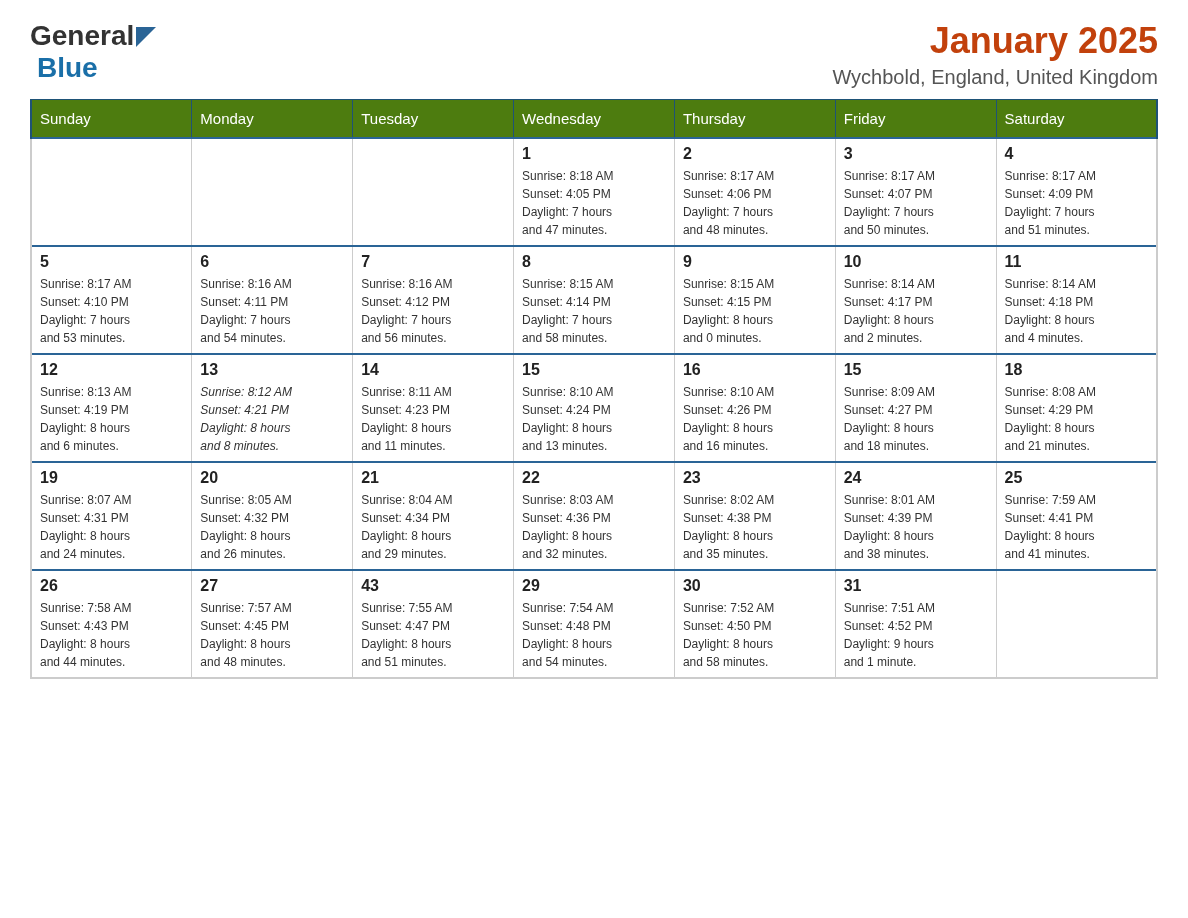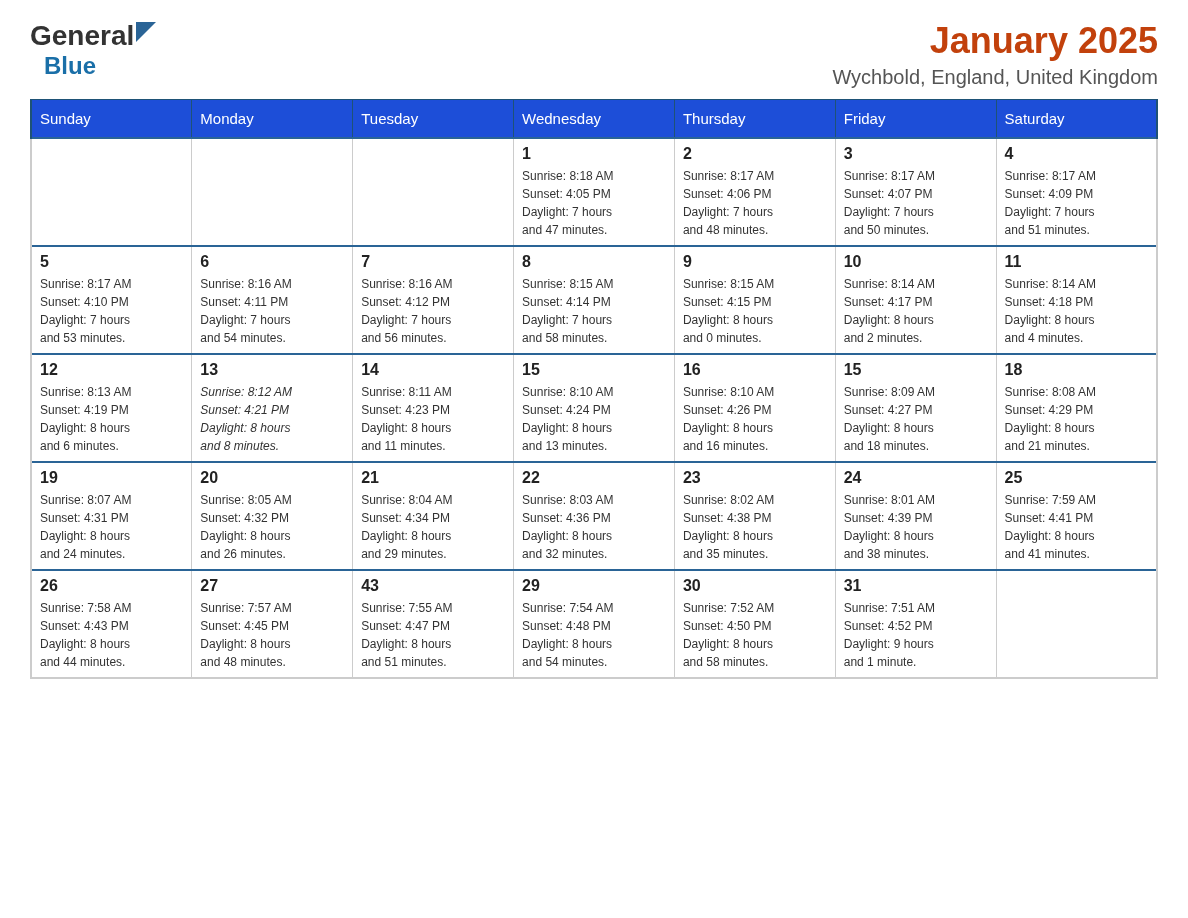--- a/index.html
+++ b/index.html
@@ -15,20 +15,21 @@
       justify-content: space-between;
       align-items: flex-start;
       margin-bottom: 10px;
     }
     .logo-wrapper {
       display: flex;
       flex-direction: column;
     }
     .logo-line1 {
       display: flex;
+      align-items: center;
     }
     .logo-line2 {
       display: flex;
       align-items: center;
       margin-left: 2px;
     }
     .title-section {
       text-align: right;
     }
     .month-title {
@@ -40,21 +41,21 @@
       font-size: 20px;
       color: #555;
       margin-top: 4px;
     }
     .calendar {
       width: 100%;
       border-collapse: collapse;
       margin-top: 10px;
     }
     .calendar th {
-      background-color: #1d4ed8;
+      background-color: #4d7c0f;
       color: #fff;
       padding: 10px 8px;
       text-align: left;
       font-size: 15px;
       font-weight: normal;
       border: 1px solid #1e5276;
     }
     .calendar td {
       border: 1px solid #ccc;
       vertical-align: top;
@@ -91,21 +92,21 @@
 
 <div class="header">
   <div class="logo-wrapper">
     <div class="logo-line1">
       <span style="font-size:28px;font-weight:bold;color:#333;">General</span>
       <svg width="20" height="20" viewBox="0 0 20 20" style="margin-left:2px;margin-top:2px;">
         <polygon points="0,0 20,0 0,20" fill="#2a6496"></polygon>
       </svg>
     </div>
     <div class="logo-line2">
-      <span style="font-size:24px;font-weight:bold;color:#1a6fa8;margin-left:12px;">Blue</span>
+      <span style="font-size:28px;font-weight:bold;color:#1a6fa8;margin-left:5px;">Blue</span>
     </div>
   </div>
   <div class="title-section">
     <div class="month-title">January 2025</div>
     <div class="location">Wychbold, England, United Kingdom</div>
   </div>
 </div>
 
 <table class="calendar">
   <thead>

